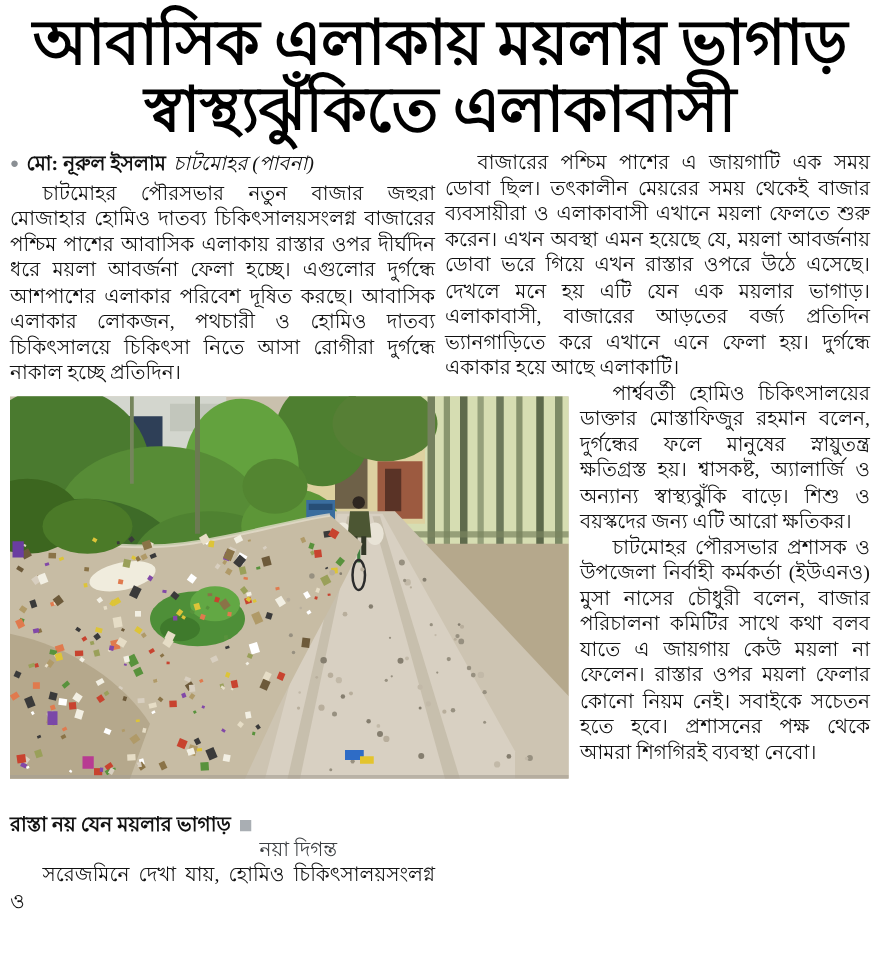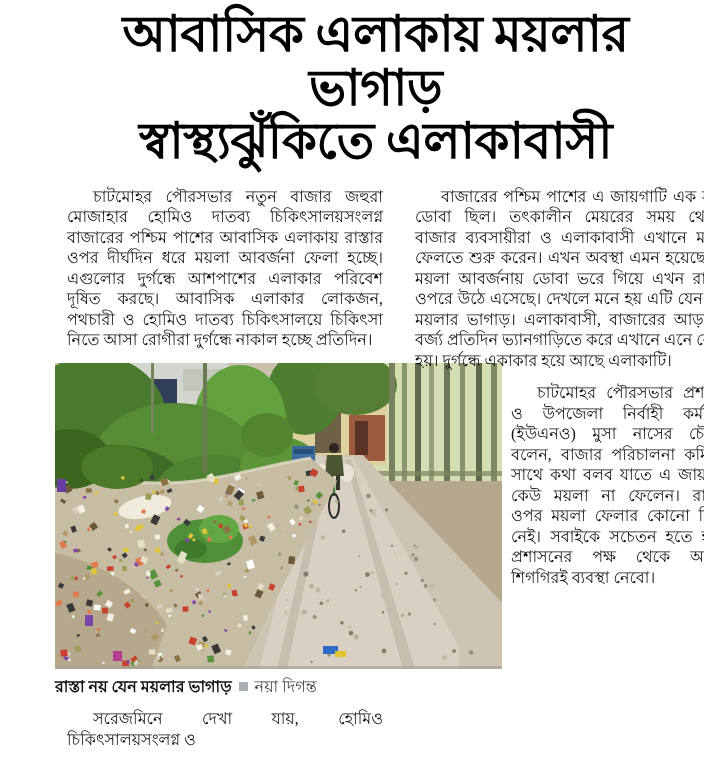--- a/index.html
+++ b/index.html
@@ -1,55 +1,58 @@
 <!DOCTYPE html>
 <html><head>
 <meta charset="utf-8">
 <style>
   * { box-sizing: border-box; }
   html,body { margin:0; padding:0; background:#ffffff; }
   .page {
     width:704px; height:770px; background:#ffffff; overflow:hidden;
-    position:relative; font-family:"Liberation Serif","DejaVu Serif",serif; color:#111;padding-left:47px;
+    position:relative; font-family:"Liberation Serif","DejaVu Serif",serif; color:#111;
   }
   .headline {
     margin:8px 6px 6px; text-align:center; font-weight:bold; color:#000;
     font-size:50px; line-height:1.07; letter-spacing:-0.5px;
   }
   .columns { display:flex; padding:0 8px; align-items:flex-start; }
   .col { font-size:16px; line-height:20.5px; text-align:justify; }
   .col-left  { flex:0 0 340px; width:340px; }
   .col-right { flex:0 0 340px; width:340px; margin-left:8px; }
-  .col p { margin:12px; text-indent:26px; }
+  .col p { margin:0; text-indent:26px; }
   .byline { margin:1px 0 3px; text-indent:0; font-size:16px; white-space:nowrap; }
   .byline .bullet { color:#8a8f94; font-size:12px; margin-right:6px; position:relative; top:-2px; }
   .byline .author { font-weight:bold; }
   .byline .place { font-style:italic; margin-left:6px; }
   figure.article-photo { margin:7px 0 0; width:397px; }
   figure.article-photo svg { display:block; width:447px; height:306px; }
   figcaption { margin-top:8px; font-size:16px; text-align:left; display:flex; align-items:center; }
   .cap-title { font-weight:bold; color:#111; }
   .cap-sep { display:inline-block; width:9px; height:9px; background:#a9aeb3; margin:0 7px; }
-  .cap-credit { color:#3c3f42; }
+  .cap-credit { color:#3c3f42;margin-top:40px; }
   .below-photo { margin-top:8px; }
   .photo-spacer { float:left; width:100px; height:340px; margin:0 8px 4px 0; }
 </style>
 </head>
 <body>
 
 <div class="page">
 
   <h1 class="headline">
     <span>আবাসিক এলাকায় ময়লার ভাগাড়</span><br>
     <span>স্বাস্থ্যঝুঁকিতে এলাকাবাসী</span>
   </h1>
 
   <div class="columns">
 
     <div class="col col-left">
+      <div class="byline">
+        <span class="bullet">●</span><span class="author">মো: নূরুল ইসলাম</span><span class="place">চাটমোহর (পাবনা)</span>
+      </div>
 
       <p>চাটমোহর পৌরসভার নতুন বাজার জহুরা মোজাহার হোমিও দাতব্য চিকিৎসালয়সংলগ্ন বাজারের পশ্চিম পাশের আবাসিক এলাকায় রাস্তার ওপর দীর্ঘদিন ধরে ময়লা আবর্জনা ফেলা হচ্ছে। এগুলোর দুর্গন্ধে আশপাশের এলাকার পরিবেশ দূষিত করছে। আবাসিক এলাকার লোকজন, পথচারী ও হোমিও দাতব্য চিকিৎসালয়ে চিকিৎসা নিতে আসা রোগীরা দুর্গন্ধে নাকাল হচ্ছে প্রতিদিন।</p>
 
       <figure class="article-photo">
         <svg viewBox="0 0 447 306" preserveAspectRatio="none">
 
           <rect x="0" y="0" width="447" height="306" fill="#c9c0ad"></rect>
 
           <rect x="295" y="0" width="152" height="200" fill="#d6ddb2"></rect>
 
@@ -416,17 +419,18 @@
           <span class="cap-credit">নয়া দিগন্ত</span>
         </figcaption>
       </figure>
 
       <p>সরেজমিনে দেখা যায়, হোমিও চিকিৎসালয়সংলগ্ন ও</p>
     </div>
 
     <div class="col col-right">
       <p>বাজারের পশ্চিম পাশের এ জায়গাটি এক সময় ডোবা ছিল। তৎকালীন মেয়রের সময় থেকেই বাজার ব্যবসায়ীরা ও এলাকাবাসী এখানে ময়লা ফেলতে শুরু করেন। এখন অবস্থা এমন হয়েছে যে, ময়লা আবর্জনায় ডোবা ভরে গিয়ে এখন রাস্তার ওপরে উঠে এসেছে। দেখলে মনে হয় এটি যেন এক ময়লার ভাগাড়। এলাকাবাসী, বাজারের আড়তের বর্জ্য প্রতিদিন ভ্যানগাড়িতে করে এখানে এনে ফেলা হয়। দুর্গন্ধে একাকার হয়ে আছে এলাকাটি।</p>
       <div class="photo-spacer"></div>
+      <p>পার্শ্ববর্তী হোমিও চিকিৎসালয়ের ডাক্তার মোস্তাফিজুর রহমান বলেন, দুর্গন্ধের ফলে মানুষের স্নায়ুতন্ত্র ক্ষতিগ্রস্ত হয়। শ্বাসকষ্ট, অ্যালার্জি ও অন্যান্য স্বাস্থ্যঝুঁকি বাড়ে। শিশু ও বয়স্কদের জন্য এটি আরো ক্ষতিকর।</p>
       <p>চাটমোহর পৌরসভার প্রশাসক ও উপজেলা নির্বাহী কর্মকর্তা (ইউএনও) মুসা নাসের চৌধুরী বলেন, বাজার পরিচালনা কমিটির সাথে কথা বলব যাতে এ জায়গায় কেউ ময়লা না ফেলেন। রাস্তার ওপর ময়লা ফেলার কোনো নিয়ম নেই। সবাইকে সচেতন হতে হবে। প্রশাসনের পক্ষ থেকে আমরা শিগগিরই ব্যবস্থা নেবো।</p>
     </div>
 
   </div>
 </div>
 
 </body></html>

